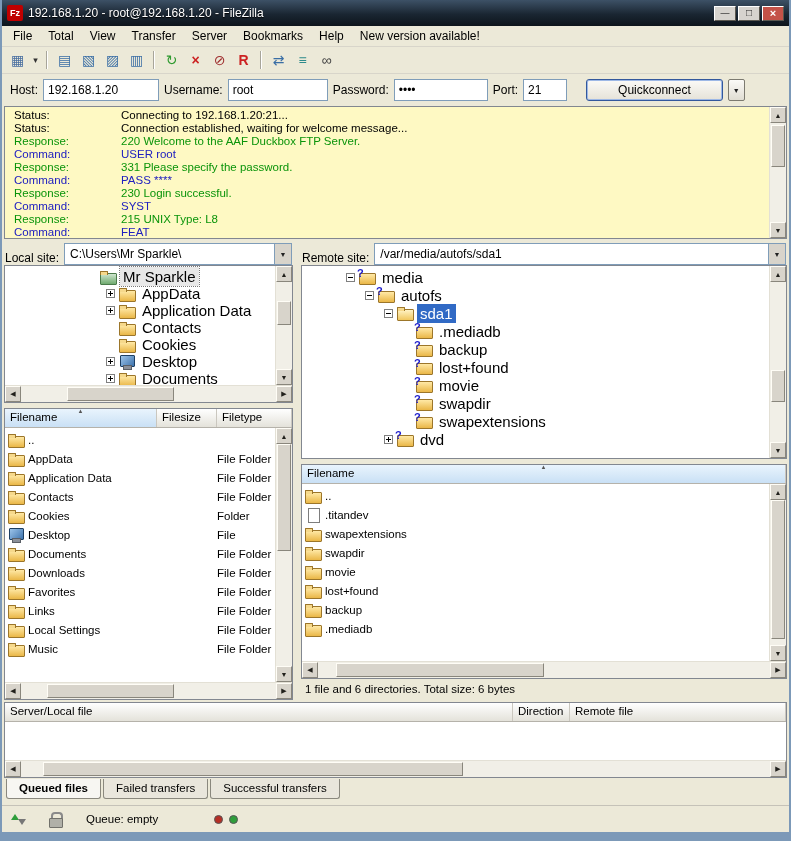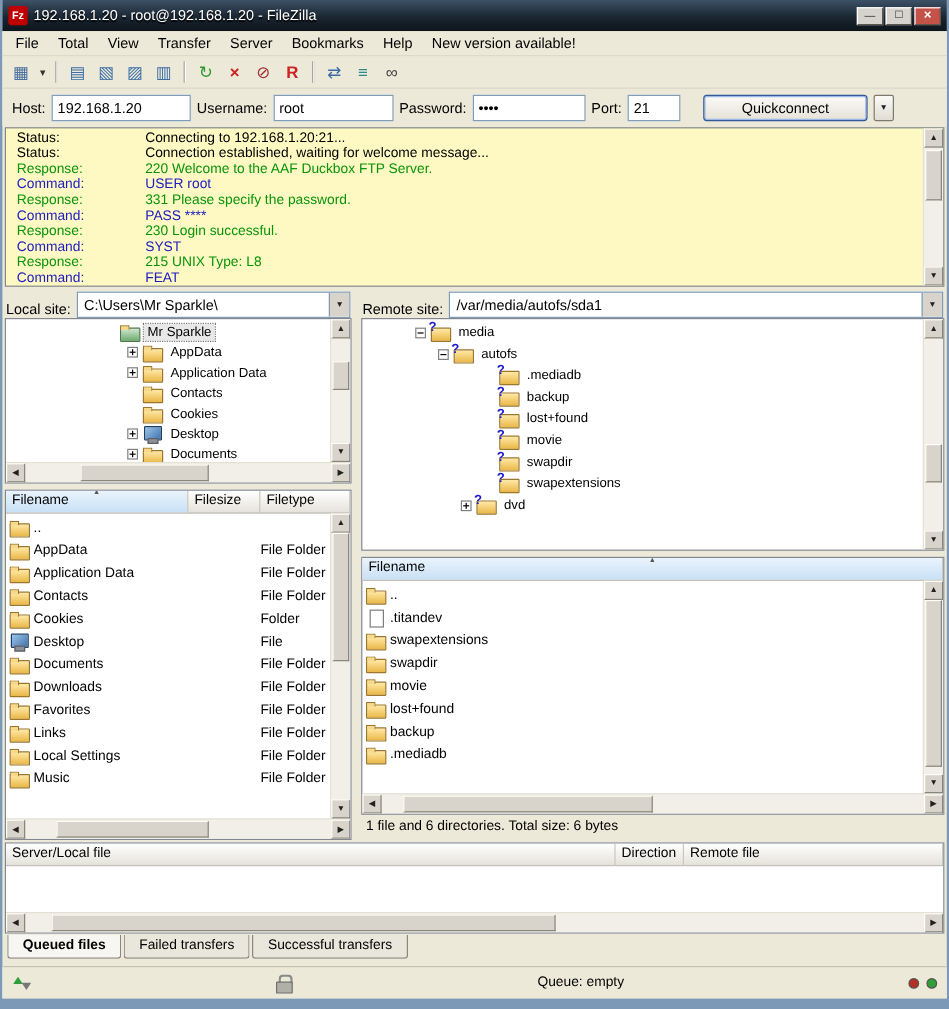--- a/index.html
+++ b/index.html
@@ -77,21 +77,21 @@
 .listpanel{flex:1;min-height:0}
 .statusrow{height:21px;flex:none;padding:4px 6px 0;font-size:11.5px;white-space:nowrap;overflow:hidden}
 
 
 .trow{display:flex;align-items:center;height:17px;white-space:nowrap}
 .rtree .trow{height:18px}
 .expand{width:9px;height:9px;flex:none;margin-right:4px;border:1px solid #808080;background:#fff;position:relative}
 .expand.none{visibility:hidden}
 .expand.plus::before,.expand.minus::before{content:"";position:absolute;left:1px;right:1px;top:3px;height:1px;background:#000}
 .expand.plus::after{content:"";position:absolute;top:1px;bottom:1px;left:3px;width:1px;background:#000}
-.tlabel{padding:1px 3px;font-size:11px}
+.tlabel{padding:1px 3px;font-size:15px}
 .tlabel.selected{background:#316ac5;color:#fff}
 .tlabel.selected_dim{background:#e8e8e8;outline:1px dotted #7a7a7a}
 
 
 .ficon{width:17px;height:14px;flex:none;position:relative;margin-right:3px}
 .ficon::before{content:"";position:absolute;left:0;top:3px;width:15px;height:10px;background:linear-gradient(#ffe9a6,#eab747);border:1px solid #9c762a;border-radius:1px}
 .ficon::after{content:"";position:absolute;left:0;top:1px;width:6px;height:3px;background:#f6d98c;border:1px solid #9c762a;border-bottom:none;border-radius:1px 1px 0 0}
 .ficon.folder-open::before{background:linear-gradient(#fff3c4,#f0c75e)}
 .ficon.user-folder::before{background:linear-gradient(#cfe6cf,#6faa6f);border-color:#4a7a4a}
 .ficon.qfolder::after{content:"?";width:auto;height:auto;background:none;border:none;left:-2px;top:-3px;font-size:11px;font-weight:bold;color:#1c1ccc}
@@ -116,21 +116,21 @@
 
 
 .queuepanel{height:76px;flex:none;margin:2px 2px 0}
 .qc1{width:508px;flex:none}.qc2{width:57px;flex:none}.qc3{flex:1}
 .qbody{flex:1;background:#fff}
 .tabs{height:27px;flex:none;display:flex;align-items:flex-start;gap:2px;padding:1px 4px}
 .tab{background:#e9e6dc;border:1px solid #8a887e;border-top:none;border-radius:0 0 3px 3px;padding:3px 12px 4px;font-size:11.5px}
 .tab.active{background:#f7f6f2;font-weight:bold}
 
 
-.statusbar{flex:1;min-height:25px;display:flex;align-items:center;justify-content:space-between;gap:22px;padding:0 8px;border-top:1px solid #c5c2b8;background:#ece9d8}
+.statusbar{flex:1;min-height:25px;display:flex;align-items:center;justify-content:flex-start;gap:22px;padding:0 8px;border-top:1px solid #c5c2b8;background:#ece9d8}
 .qtext{font-size:11.5px;margin-right:34px}
 .sico{width:16px;height:15px;position:relative;flex:none}
 .sico.updown::before{content:"";position:absolute;left:1px;top:2px;border:4px solid transparent;border-bottom:6px solid #2f9e3b;border-top:none}
 .sico.updown::after{content:"";position:absolute;left:8px;bottom:2px;border:4px solid transparent;border-top:6px solid #777;border-bottom:none}
 .sico.lock::before{content:"";position:absolute;left:3px;top:0;width:8px;height:6px;border:2px solid #8a8a8a;border-bottom:none;border-radius:4px 4px 0 0}
 .sico.lock::after{content:"";position:absolute;left:1px;top:6px;width:12px;height:8px;background:#b0b0a8;border:1px solid #71716b;border-radius:1px}
 .ledbox{display:flex;gap:6px}
 .led{width:9px;height:9px;border-radius:50%;border:1px solid #555}
 .led.red{background:#b62f25}
 .led.green{background:#2f9e3b}
@@ -461,20 +461,25 @@
                 <span class="ficon qfolder"></span>
                 <span class="tlabel">media</span>
               </div>
 
               <div class="trow" style="padding-left: 63px;">
                 <span class="expand minus"></span>
                 <span class="ficon qfolder"></span>
                 <span class="tlabel">autofs</span>
               </div>
 
+              <div class="trow" style="padding-left: 82px;">
+                <span class="expand minus"></span>
+                <span class="ficon folder-open"></span>
+                <span class="tlabel selected">sda1</span>
+              </div>
 
               <div class="trow" style="padding-left: 101px;">
                 <span class="expand none"></span>
                 <span class="ficon qfolder"></span>
                 <span class="tlabel">.mediadb</span>
               </div>
 
               <div class="trow" style="padding-left: 101px;">
                 <span class="expand none"></span>
                 <span class="ficon qfolder"></span>

